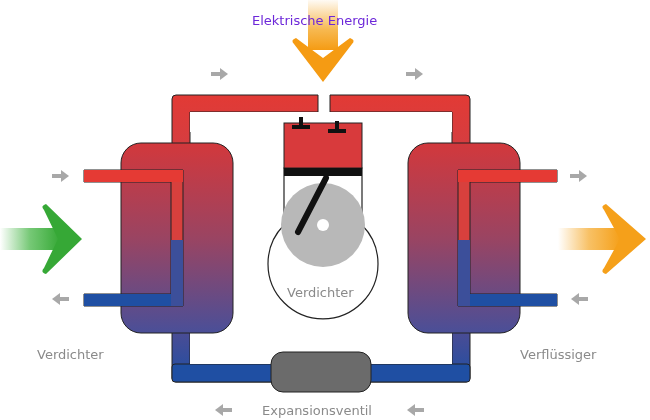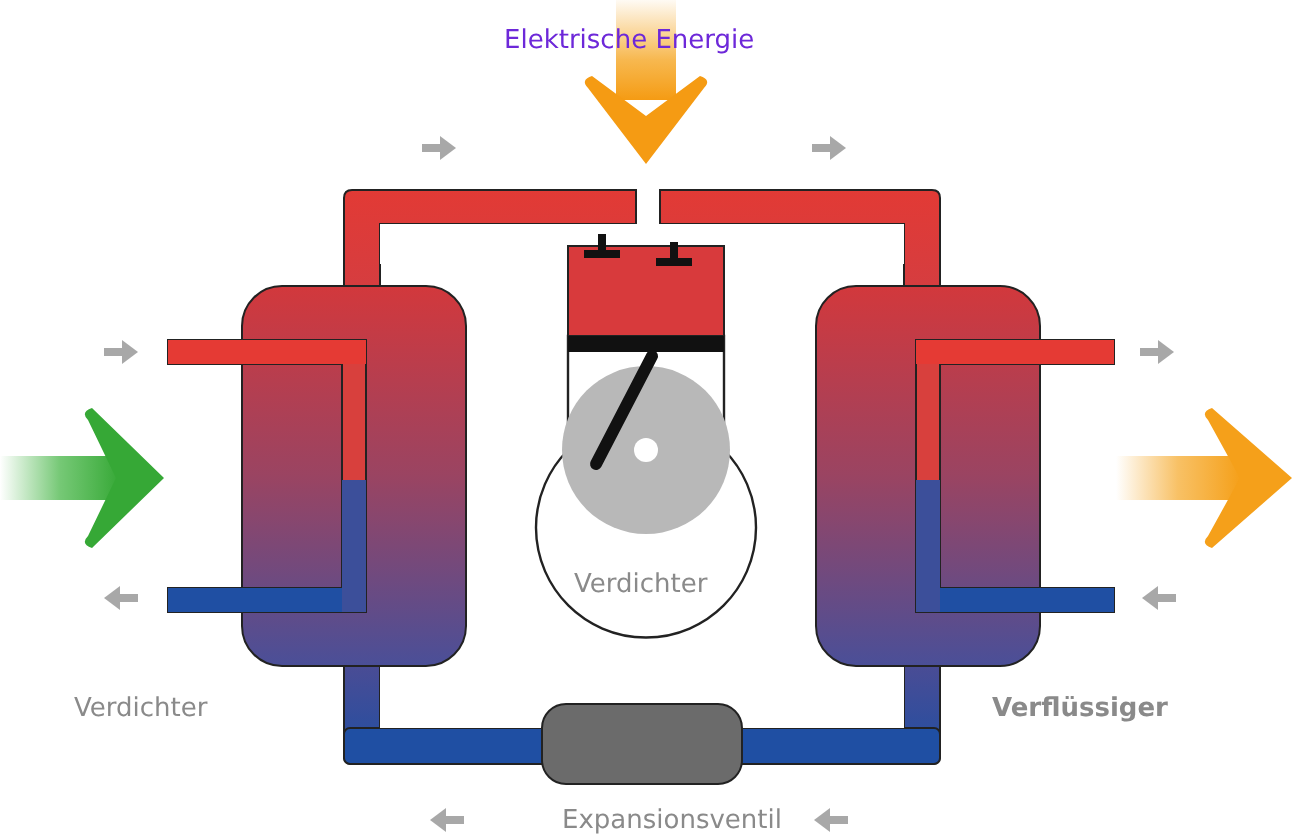--- a/index.html
+++ b/index.html
@@ -130,14 +130,14 @@
     <g transform="translate(424,410)">
         <rect x="-14" y="-2" width="14" height="4"></rect>
         <path d="M-9 -6 L-17 0 L-9 6 Z"></path>
       </g>
   </g>
 </svg>
 
 <div class="lbl dark" style="left:252px;top:13px;">Elektrische Energie</div>
 <div class="lbl" style="left:287px;top:285px;">Verdichter</div>
 <div class="lbl" style="left:37px;top:347px;">Verdichter</div>
-<div class="lbl" style="left:496px;top:347px;font-weight:bold;">Verflüssiger</div>
-<div class="lbl" style="left:262px;top:403px;margin-left:19px;">Expansionsventil</div>
+<div class="lbl" style="left:520px;top:347px;">Verflüssiger</div>
+<div class="lbl" style="left:262px;top:403px;">Expansionsventil</div>
 
 </body></html>

